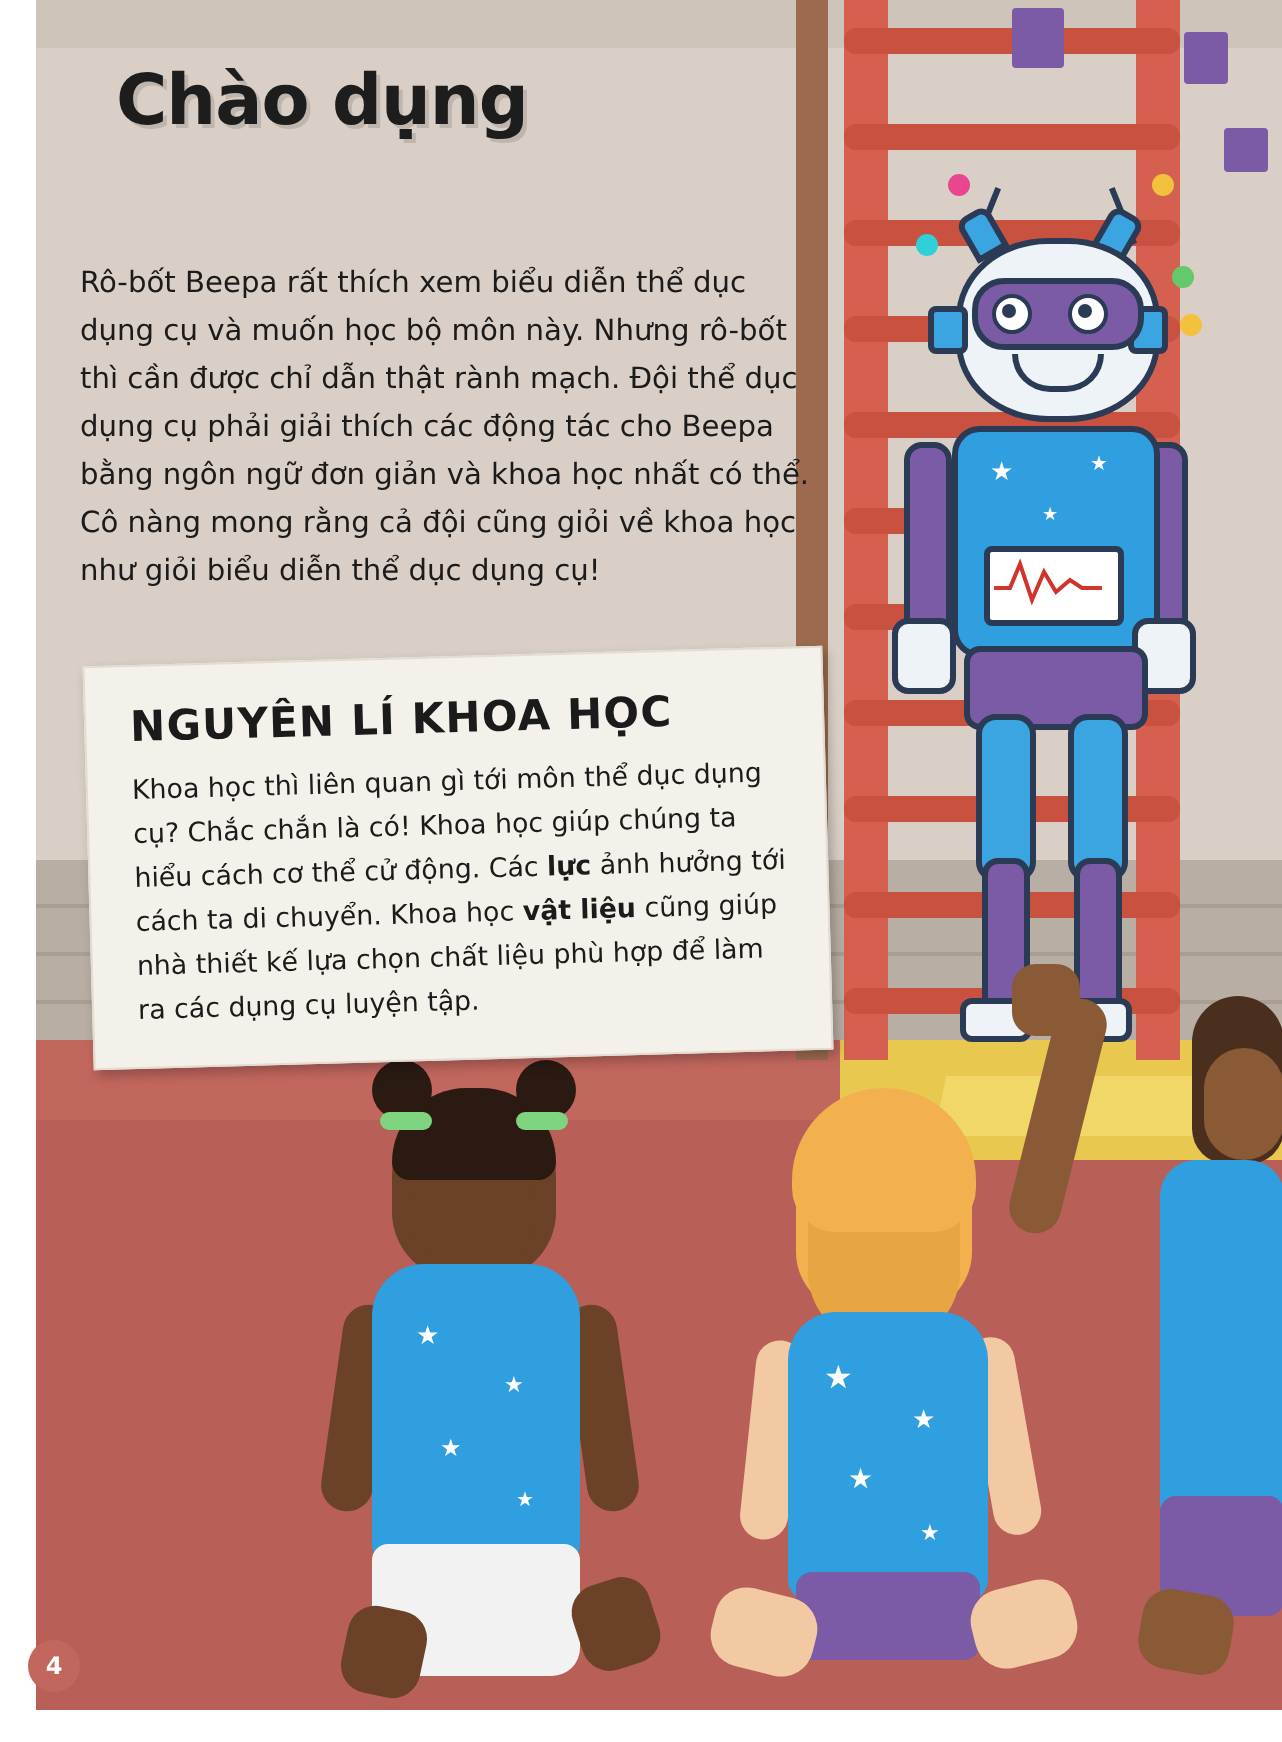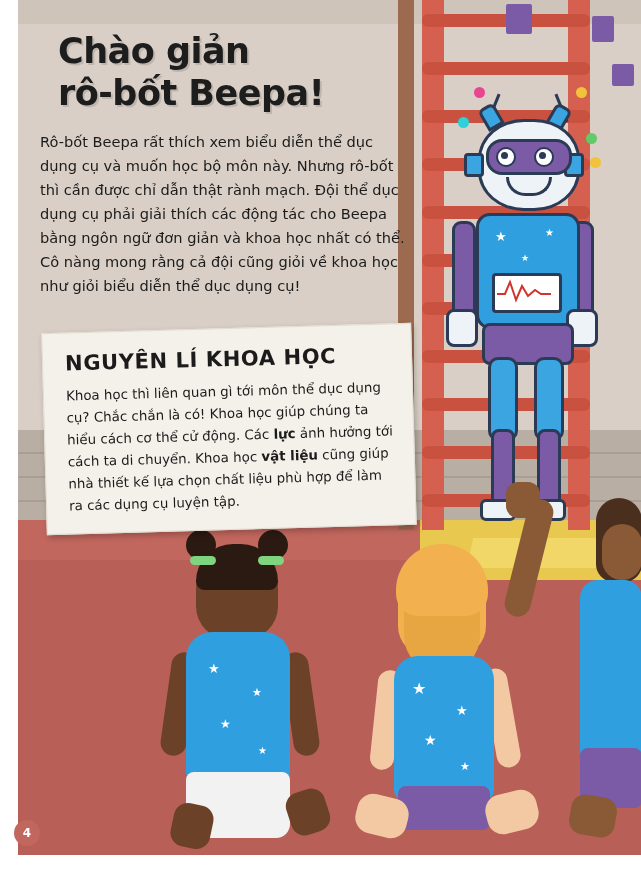--- a/index.html
+++ b/index.html
@@ -339,22 +339,21 @@
       <span class="star" style="left:66px;top:54px;font-size:11px;">★</span>
       <span class="star" style="left:34px;top:86px;font-size:12px;">★</span>
       <span class="star" style="left:72px;top:112px;font-size:10px;">★</span>
     </div>
     <div class="k1-shorts"></div>
     <div class="k1-leg l"></div>
     <div class="k1-leg r"></div>
   </div>
 
   <div class="title">
-    <div>Chào giản</div>
-    <div>rô-bốt Beepa!</div>
+    <div>Chào dụng</div>
   </div>
   <div class="intro">Rô-bốt Beepa rất thích xem biểu diễn thể dục dụng cụ và muốn học bộ môn này. Nhưng rô-bốt thì cần được chỉ dẫn thật rành mạch. Đội thể dục dụng cụ phải giải thích các động tác cho Beepa bằng ngôn ngữ đơn giản và khoa học nhất có thể. Cô nàng mong rằng cả đội cũng giỏi về khoa học như giỏi biểu diễn thể dục dụng cụ!</div>
 
   <div class="note">
     <h2>NGUYÊN LÍ KHOA HỌC</h2>
     <p><span>Khoa học thì liên quan gì tới môn thể dục dụng cụ? Chắc chắn là có! Khoa học giúp chúng ta hiểu cách cơ thể cử động. Các </span><b>lực</b><span> ảnh hưởng tới cách ta di chuyển. Khoa học </span><b>vật liệu</b><span> cũng giúp nhà thiết kế lựa chọn chất liệu phù hợp để làm ra các dụng cụ luyện tập.</span></p>
   </div>
 
   <div class="left-strip"></div>
   <div class="white-bottom"></div>

